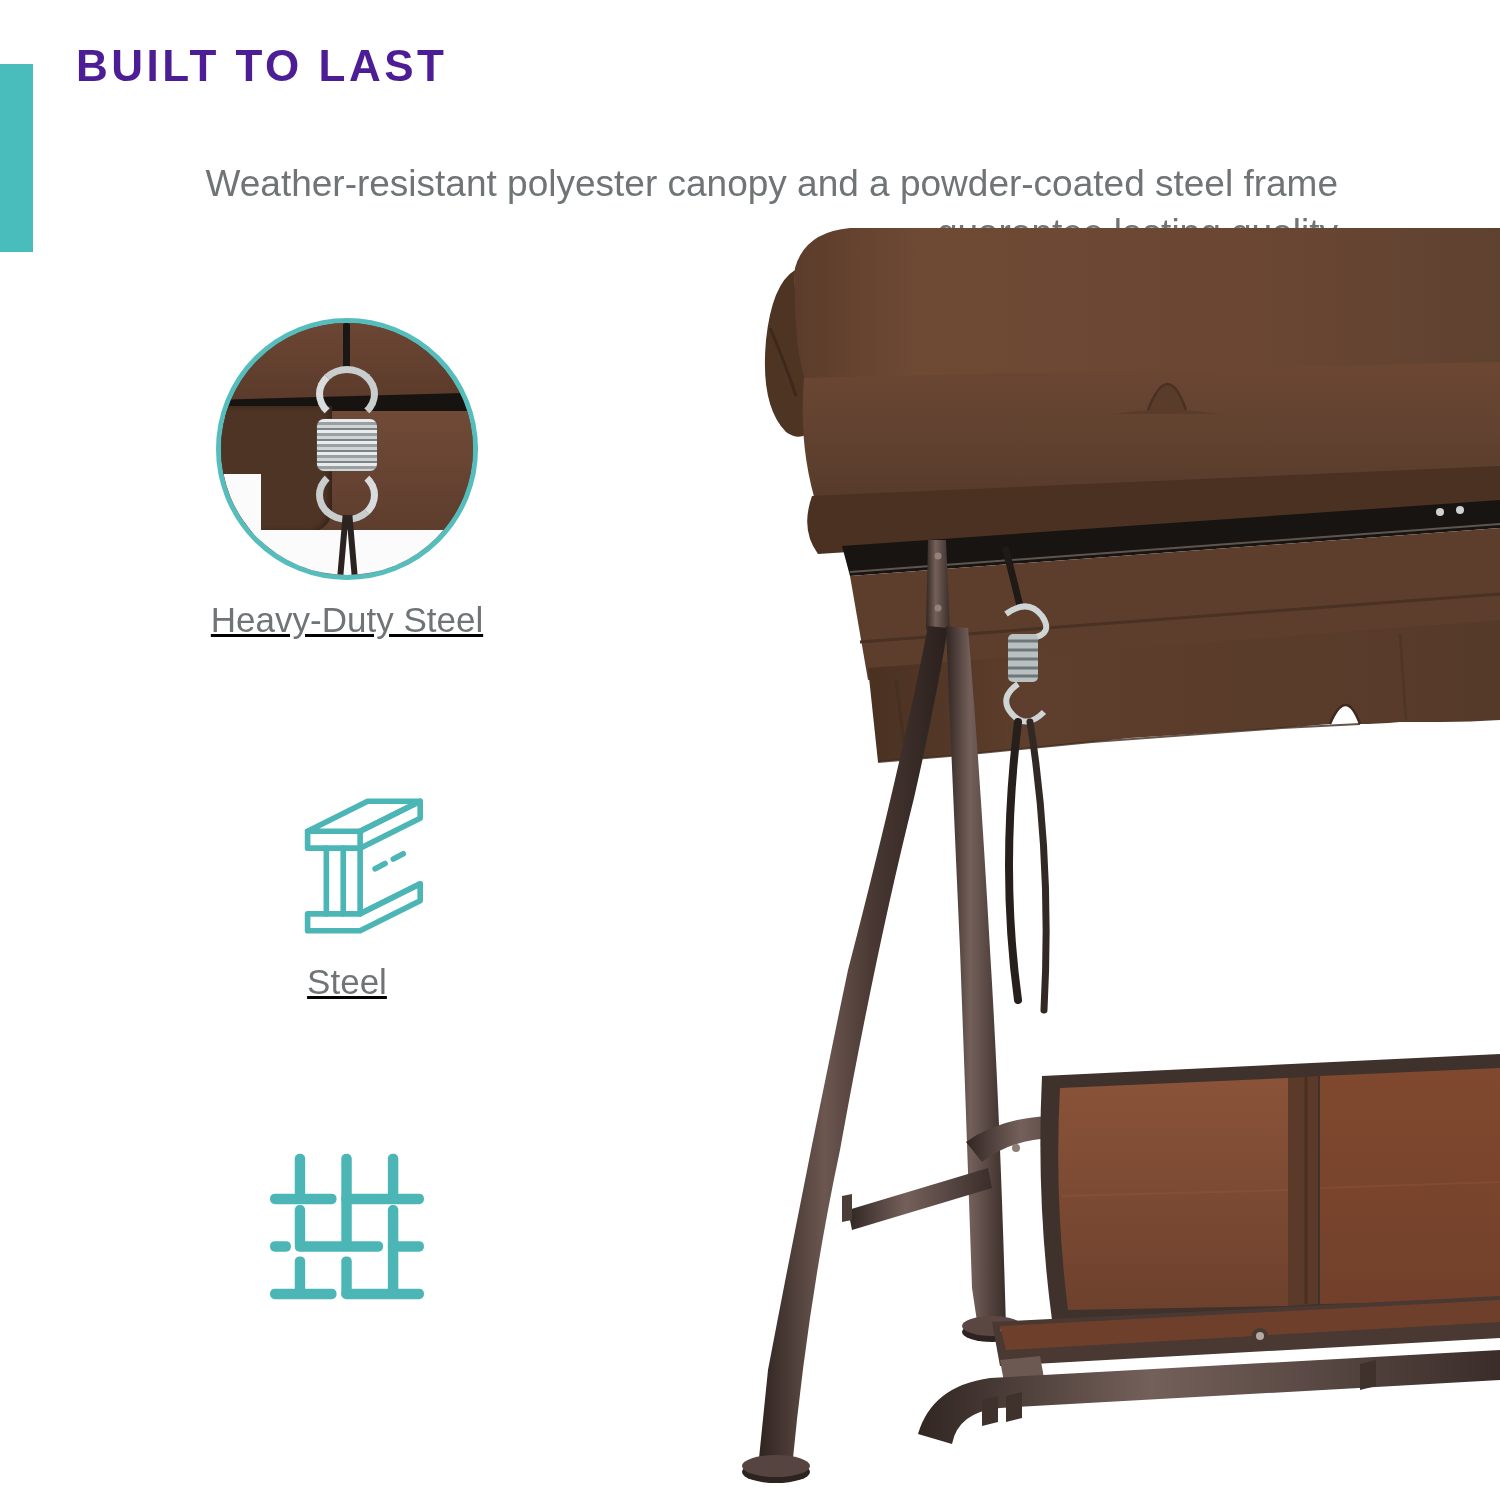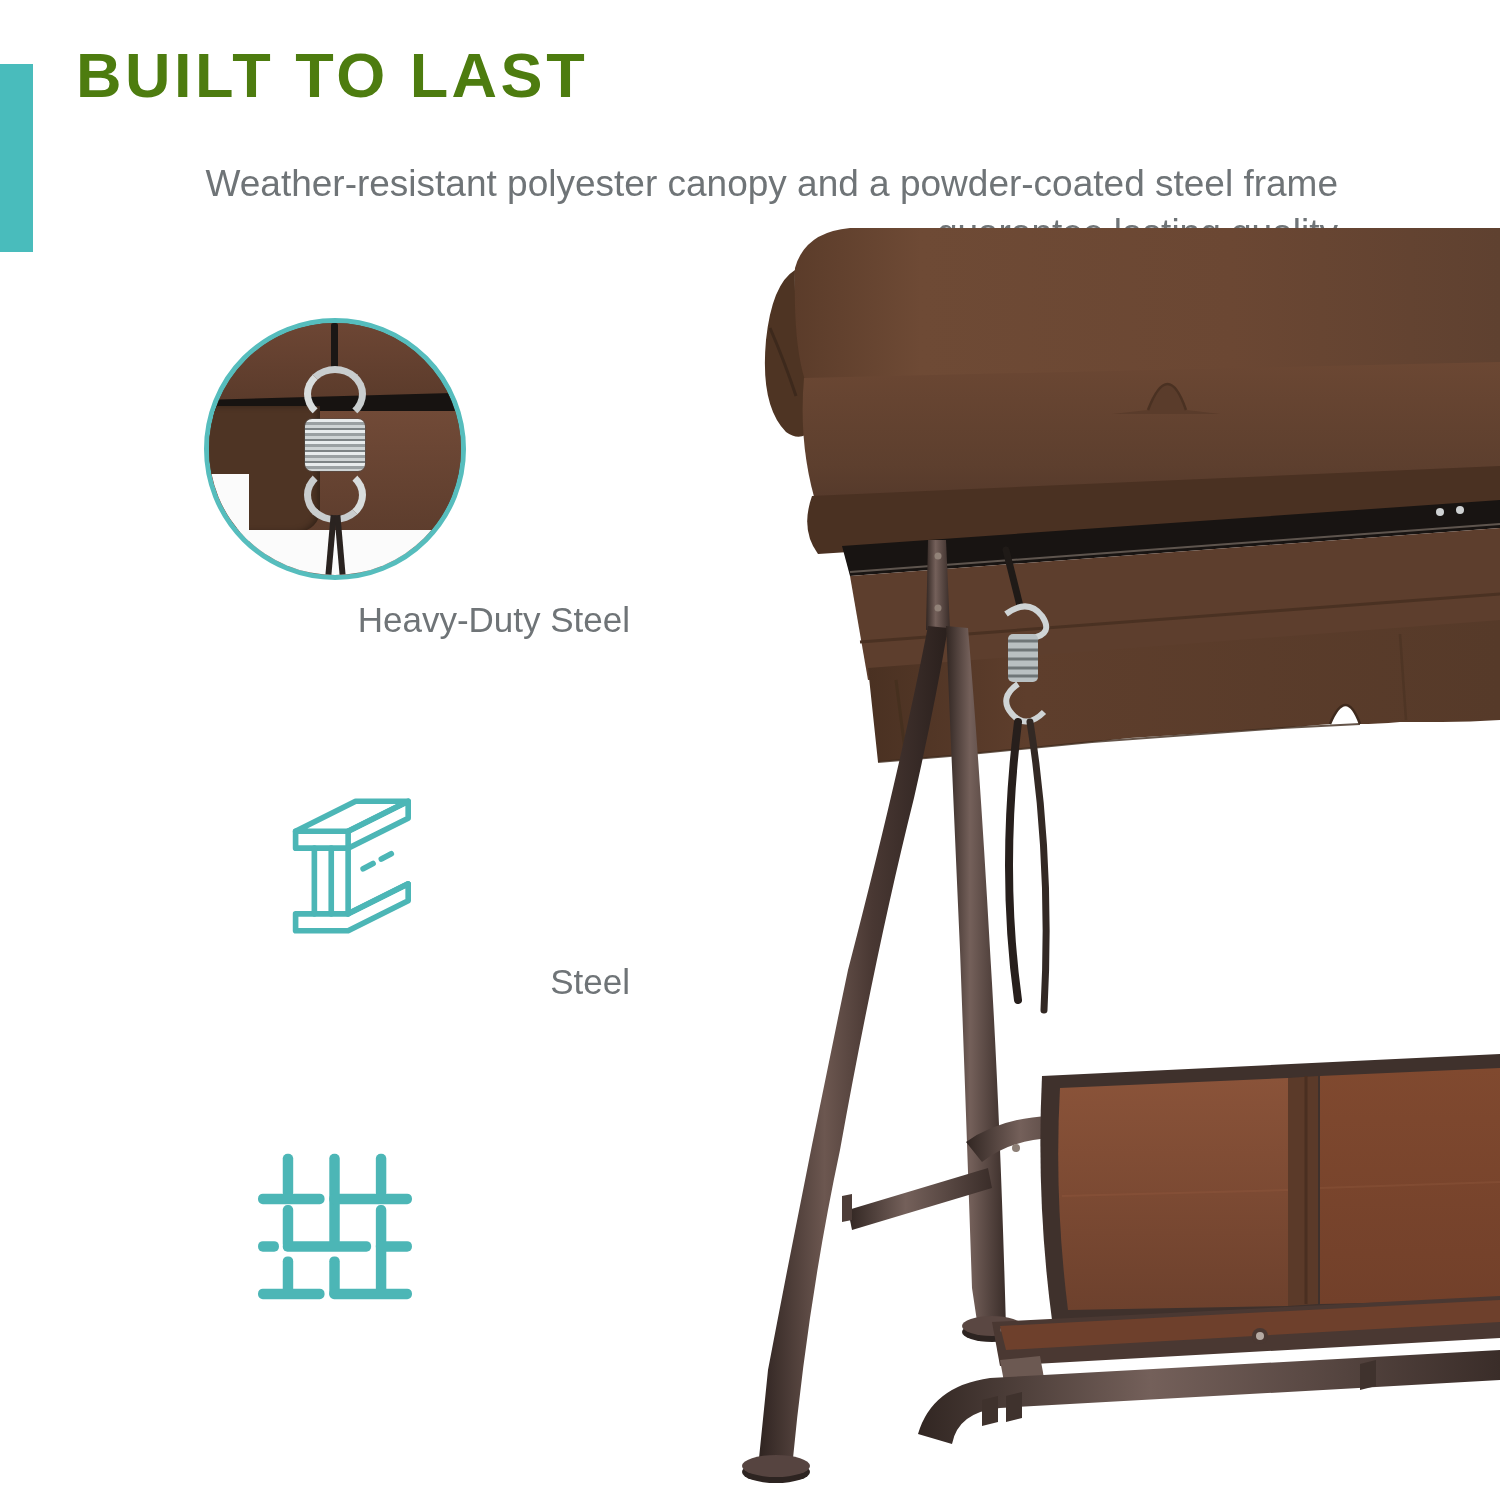--- a/index.html
+++ b/index.html
@@ -12,37 +12,37 @@
   #page { position: relative; width: 1500px; height: 1500px; background: #fff; }
 
   
   #accent-bar {
     position: absolute; left: 0; top: 64px;
     width: 33px; height: 188px;
     background: #49bcbc;
   }
   #headline {
     position: absolute; left: 76px; top: 44px;
-    font-size: 63px; font-weight: 700;
+    font-size: 44px; font-weight: 700;
     letter-spacing: 3.5px;
-    color: #4d7c0f;
+    color: #4c1d95;
     line-height: 1;
     white-space: nowrap;
   }
   #subhead {
     position: absolute; left: 78px; top: 160px;
     width: 1260px;
     font-size: 37px; font-weight: 300;
     color: #6f7477;
     line-height: 1.32;
     text-align: right;
   }
 
   
-  .feature { position: absolute; left: 40px; width: 590px; text-align: right; }
+  .feature { position: absolute; left: 52px; width: 590px; text-align: center; text-decoration: underline; }
   #feature-1 { top: 318px; }
   #feature-2 { top: 790px; }
   #feature-3 { top: 1150px; }
 
   .feature-label {
     font-size: 35px; font-weight: 300; color: #6f7477;
     line-height: 1.28; margin-top: 18px;
   }
 
   

